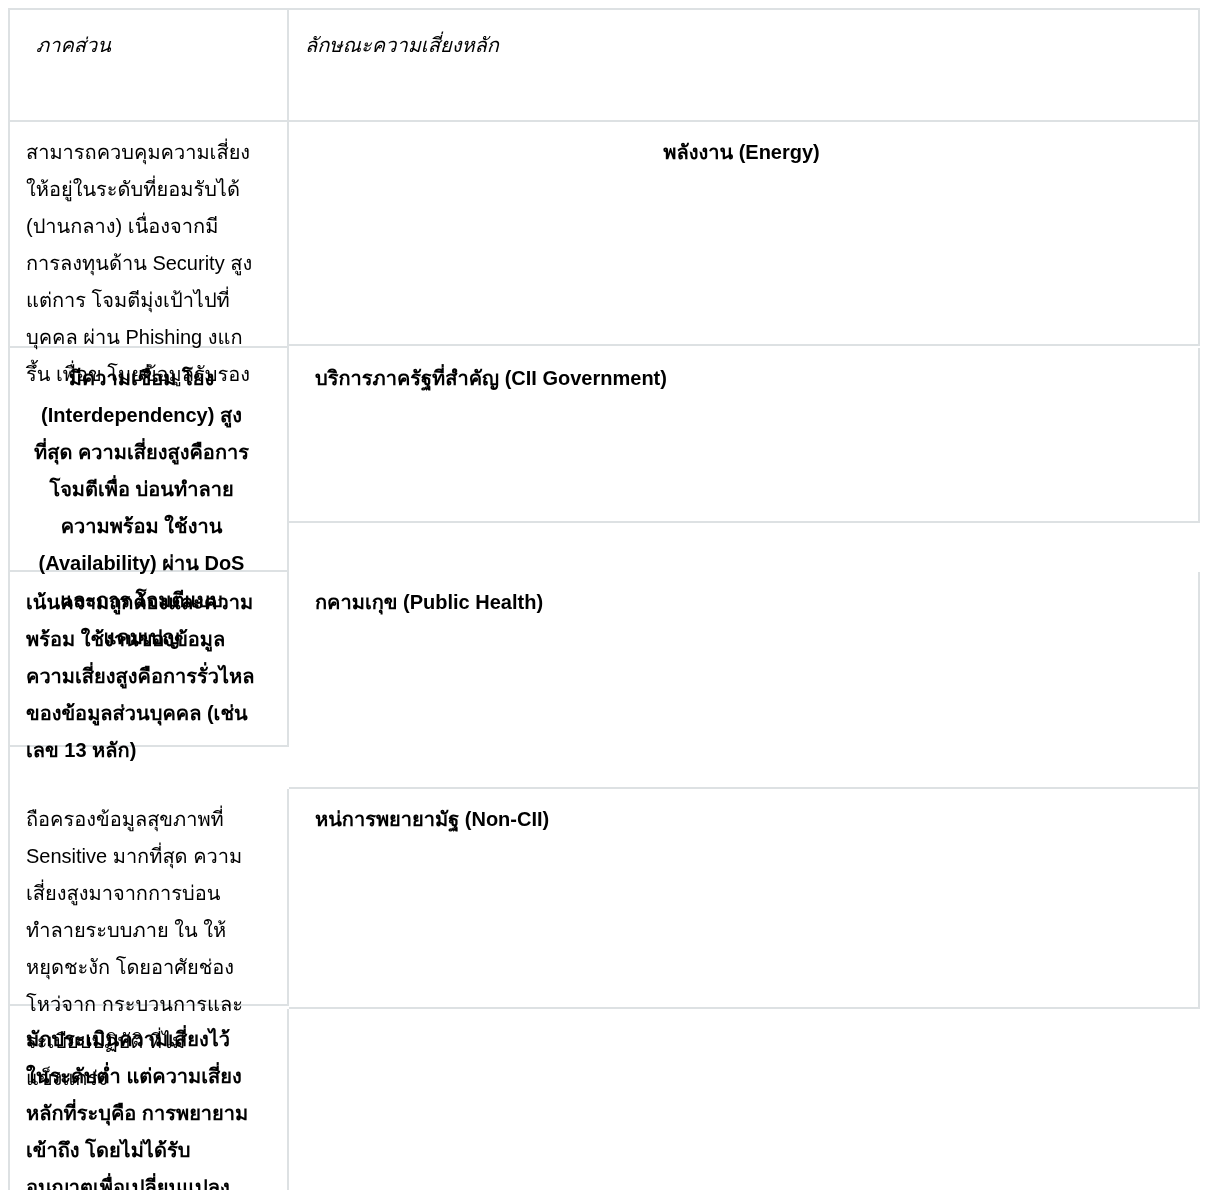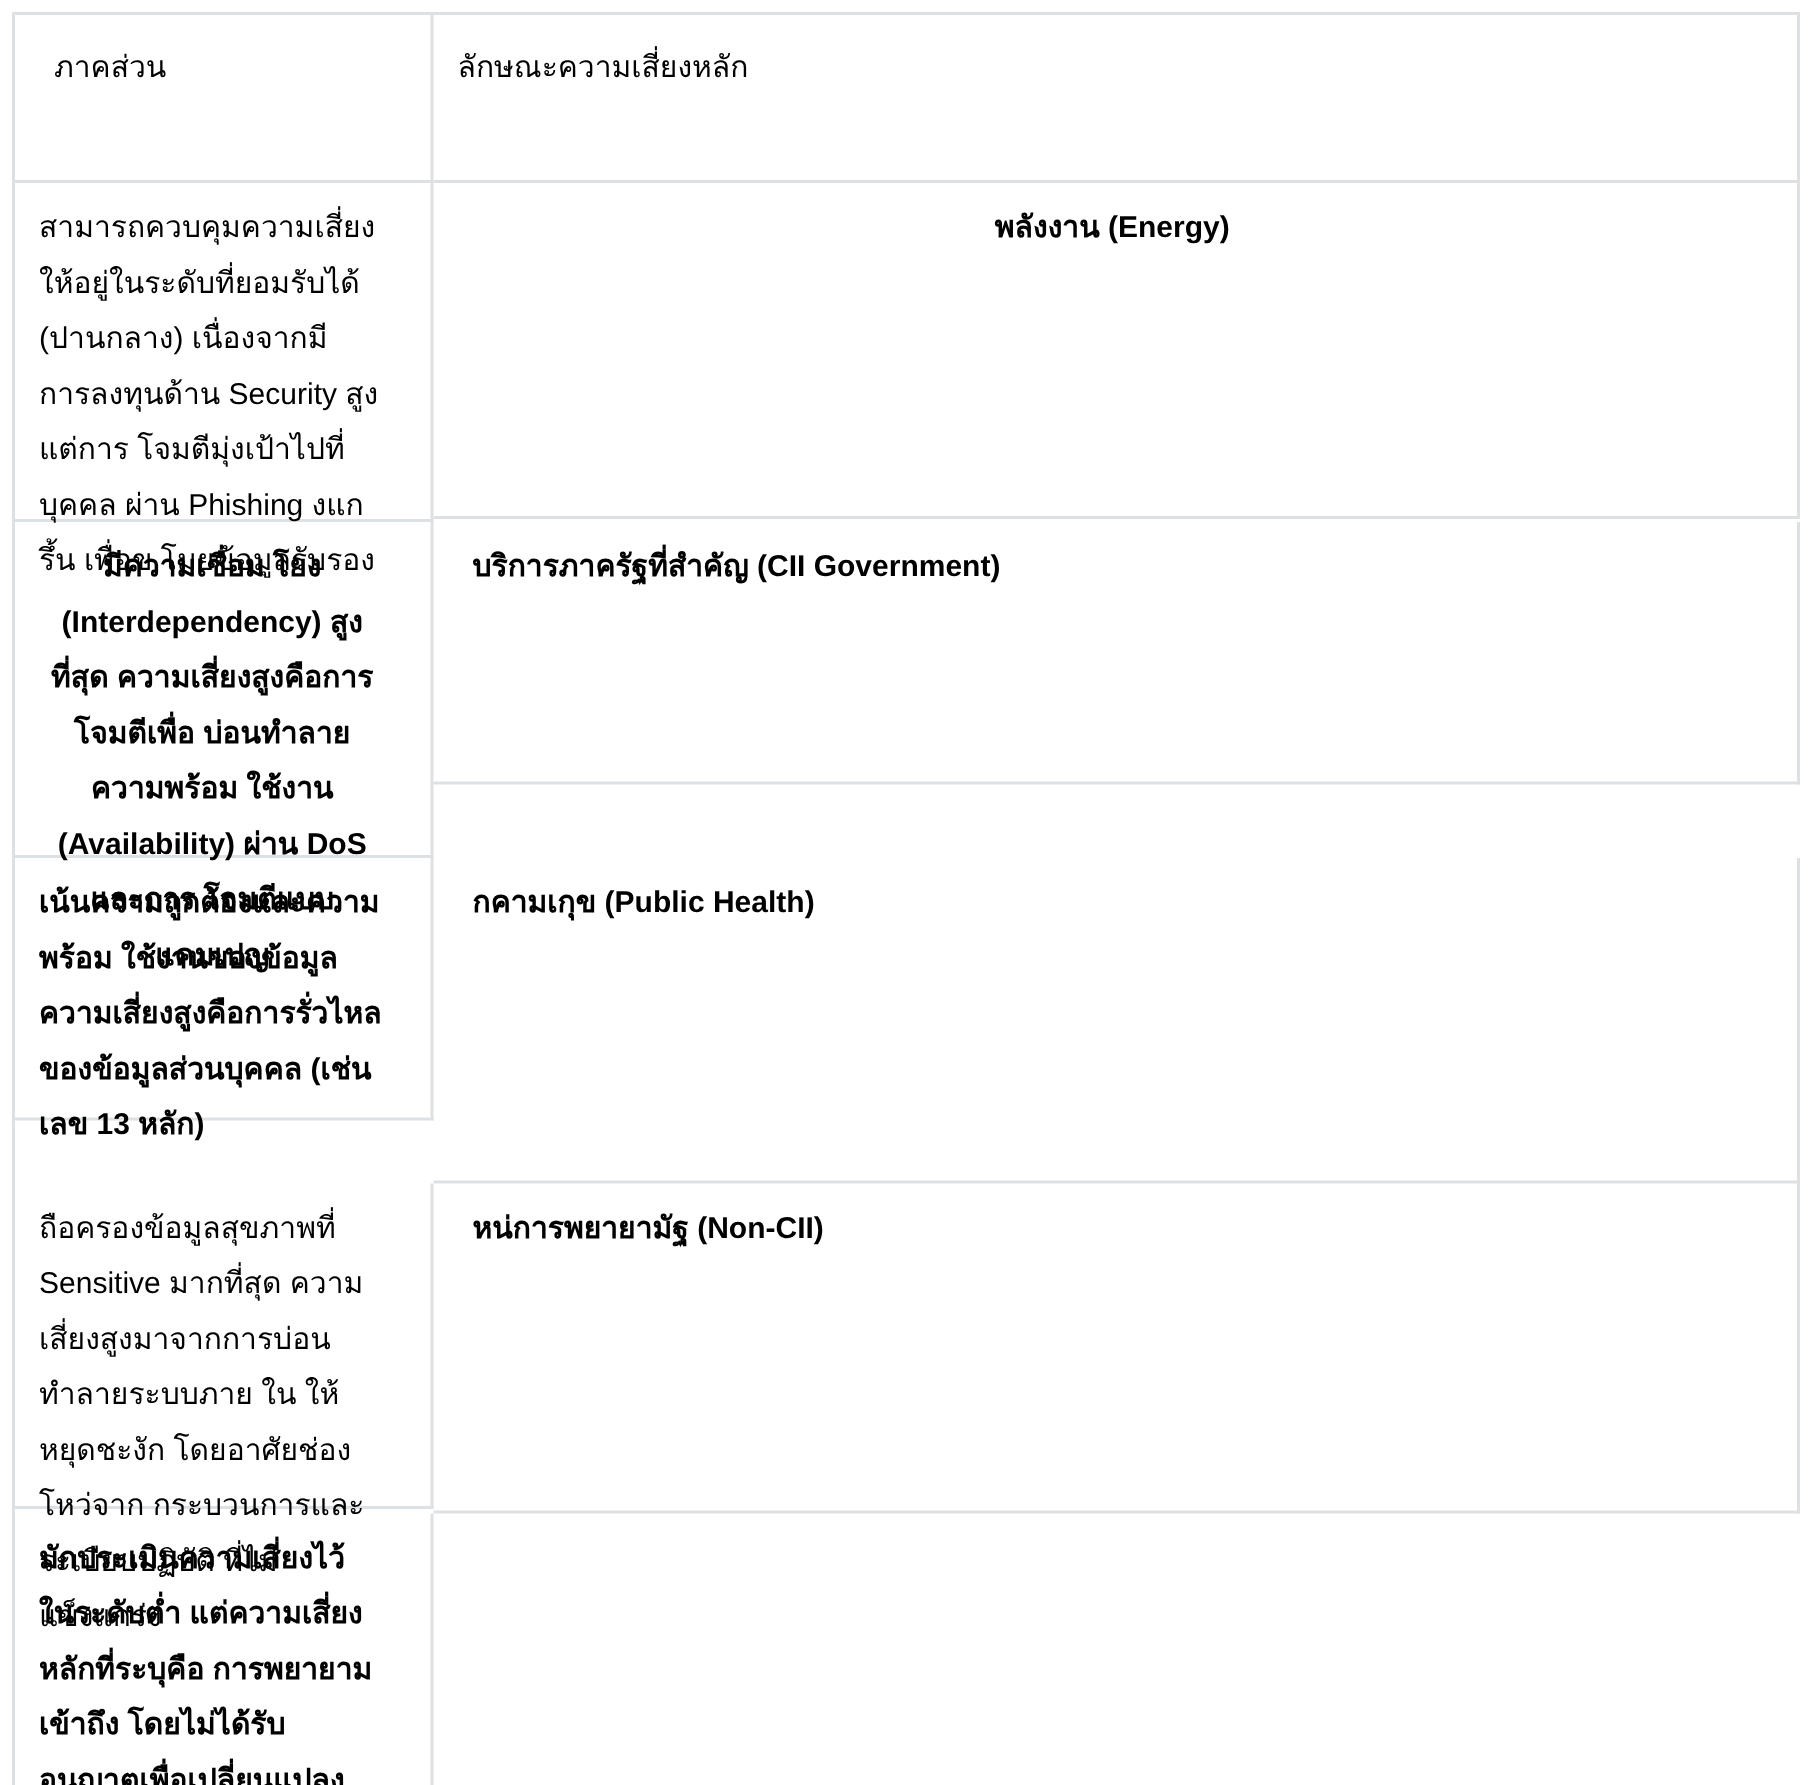--- a/index.html
+++ b/index.html
@@ -43,21 +43,21 @@
   }
   .sector.hdr{
     font-weight:400;
   }
   .ab{
     font-weight:700;
   }
   .b{
     font-weight:400;
   }
-  .h0{height:112px;}
+  .h0{height:112px;font-style:italic;}
   .h1{height:226px;}
   .h2{height:224px;text-align:center;}
   .h3{height:175px;}
   .h4{height:217px;}
   .h5{height:220px;}
 </style>
 </head>
 <body>
 
 <div class="tbl">

